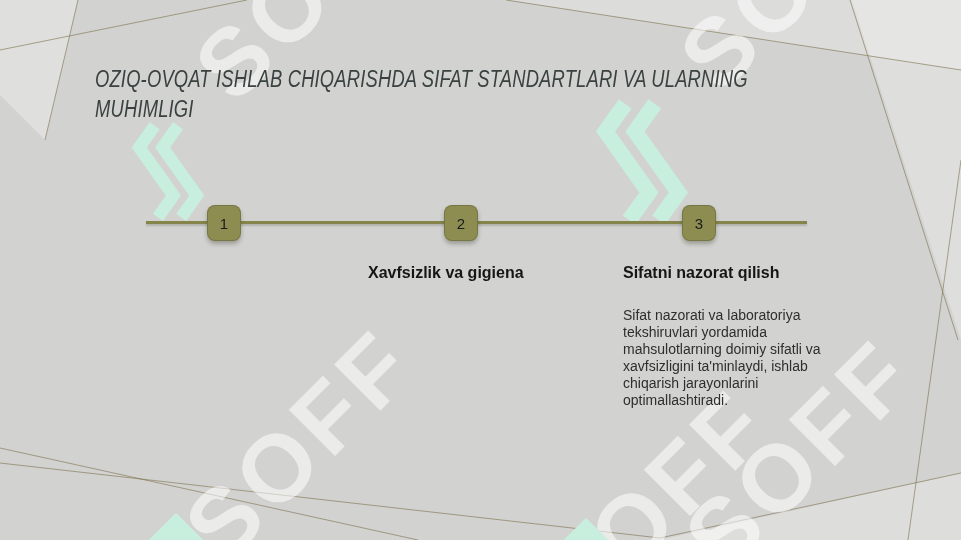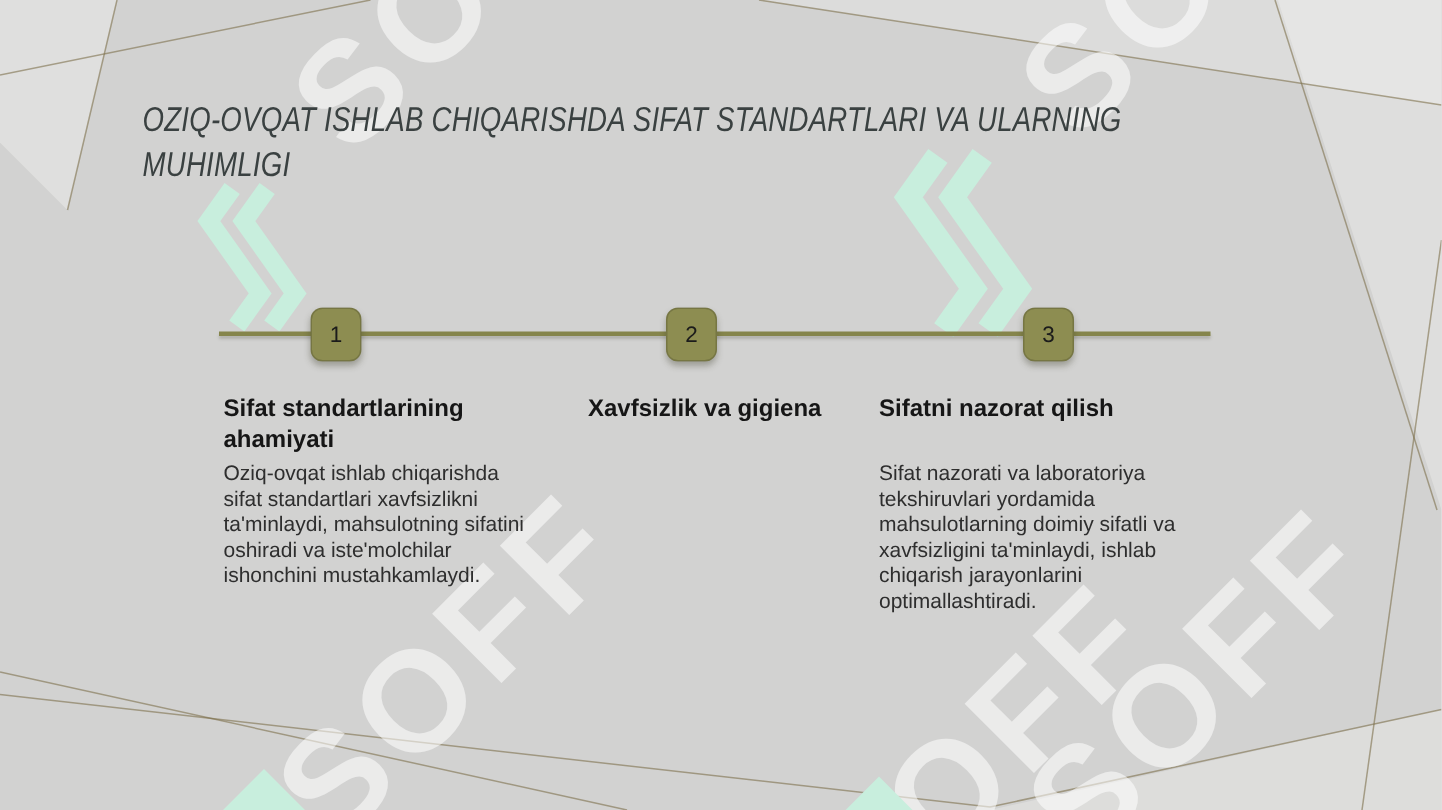--- a/index.html
+++ b/index.html
@@ -49,21 +49,21 @@
     position:absolute;top:205px;width:34px;height:36px;z-index:5;
     background:var(--accent-olive);
     border:1px solid rgba(90,90,50,0.45);
     border-radius:8px;box-sizing:border-box;
     display:flex;align-items:center;justify-content:center;
     font-size:15px;color:#1b1b1b;
     box-shadow:0 3px 4px rgba(60,60,40,0.35);
   }
   .node.n1{left:207px;} .node.n2{left:444px;} .node.n3{left:682px;}
   .col{position:absolute;top:262px;width:212px;z-index:4;}
-  .col.c1{left:149px;} .col.c2{left:392px;} .col.c3{left:586px;}
+  .col.c1{left:149px;} .col.c2{left:368px;} .col.c3{left:623px;}
   .col h3{
     margin:0;min-height:45px;font-size:16px;line-height:1.32;
     font-weight:bold;color:var(--heading-color);
   }
   .col p{
     margin:0;font-size:14px;line-height:17px;color:var(--body-color);
   }
 </style>
 </head>
 <body>
@@ -107,24 +107,20 @@
   <h1 class="title">
     <span class="tline">OZIQ-OVQAT ISHLAB CHIQARISHDA SIFAT STANDARTLARI VA ULARNING</span>
     <span class="tline">MUHIMLIGI</span>
   </h1>
 
   <div class="timeline-line"></div>
   <div class="node n1">1</div>
   <div class="node n2">2</div>
   <div class="node n3">3</div>
 
-  <div class="col c1">
-    <h3>Sifat standartlarining ahamiyati</h3>
-    <p>Oziq-ovqat ishlab chiqarishda sifat standartlari xavfsizlikni ta'minlaydi, mahsulotning sifatini oshiradi va iste'molchilar ishonchini mustahkamlaydi.</p>
-  </div>
   <div class="col c2">
     <h3>Xavfsizlik va gigiena</h3>
   </div>
   <div class="col c3">
     <h3>Sifatni nazorat qilish</h3>
     <p>Sifat nazorati va laboratoriya tekshiruvlari yordamida mahsulotlarning doimiy sifatli va xavfsizligini ta'minlaydi, ishlab chiqarish jarayonlarini optimallashtiradi.</p>
   </div>
 
 </div>
 

